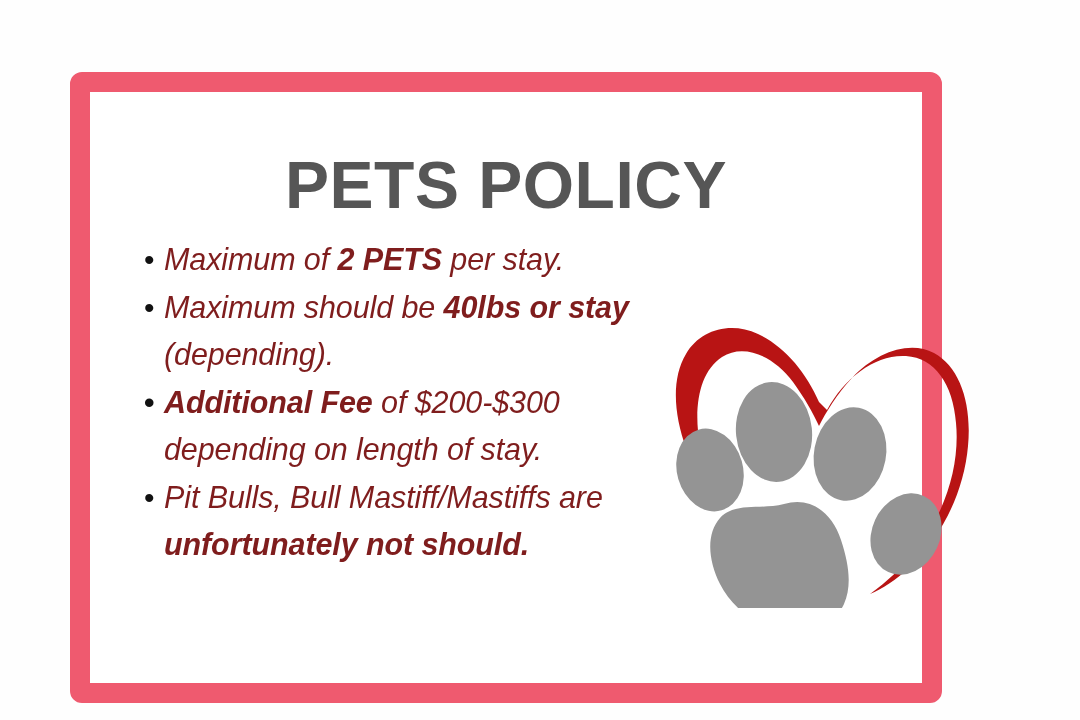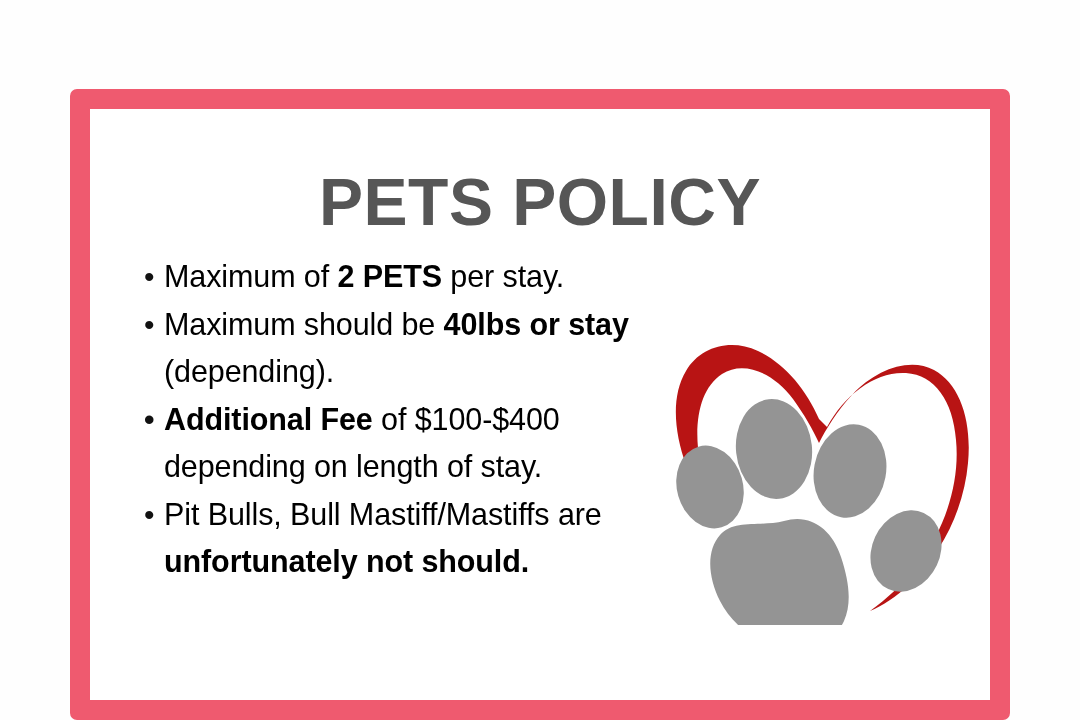--- a/index.html
+++ b/index.html
@@ -21,26 +21,26 @@
     top: 0;
     width: 1080px;
     height: 720px;
     background: #fefefe;
   }
 
   
   #frame {
     position: absolute;
     left: 70px;
-    top: 89px;
-    width: 940px;
+    top: 72px;
+    width: 872px;
     height: 631px;
     box-sizing: border-box;
     border: 20px solid #ef5a6f;
-    border-radius: 7px;
+    border-radius: 12px;
     background: #ffffff;
   }
 
   
   #title {
     position: absolute;
     left: 0;
     top: 60px;
     width: 100%;
     text-align: center;
@@ -72,22 +72,23 @@
     color: #111111;
     text-align: left;
   }
   .bullet-dot.bold {
     font-weight: bold;
   }
   .bullet-text {
     flex: 1 1 auto;
     font-size: 30.5px;
     line-height: 47px;
-    color: #000000;
+    color: #7f1d1d;
     letter-spacing: -0.1px;
+    font-style: italic;
   }
   .b { font-weight: bold; }
 
   
   #logo {
     position: absolute;
     left: 548px;
     top: 176px;
     width: 360px;
     height: 340px;
@@ -111,21 +112,21 @@
         <div class="bullet-row">
           <div class="bullet-dot">•</div>
           <div class="bullet-text"><span>Maximum of </span><span class="b">2 PETS</span><span> per stay.</span></div>
         </div>
         <div class="bullet-row">
           <div class="bullet-dot">•</div>
           <div class="bullet-text"><span>Maximum should be </span><span class="b">40lbs or stay</span><span> (depending).</span></div>
         </div>
         <div class="bullet-row">
           <div class="bullet-dot bold">•</div>
-          <div class="bullet-text"><span class="b">Additional Fee</span><span> of $100-$400 depending on length of stay.</span></div>
+          <div class="bullet-text"><span class="b">Additional Fee</span><span> of $200-$300 depending on length of stay.</span></div>
         </div>
         <div class="bullet-row">
           <div class="bullet-dot">•</div>
           <div class="bullet-text"><span>Pit Bulls, Bull Mastiff/Mastiffs are </span><span class="b">unfortunately not should.</span></div>
         </div>
       </div>
 
     <div id="logo">
       <svg viewBox="0 0 360 340" xmlns="http://www.w3.org/2000/svg">
 

